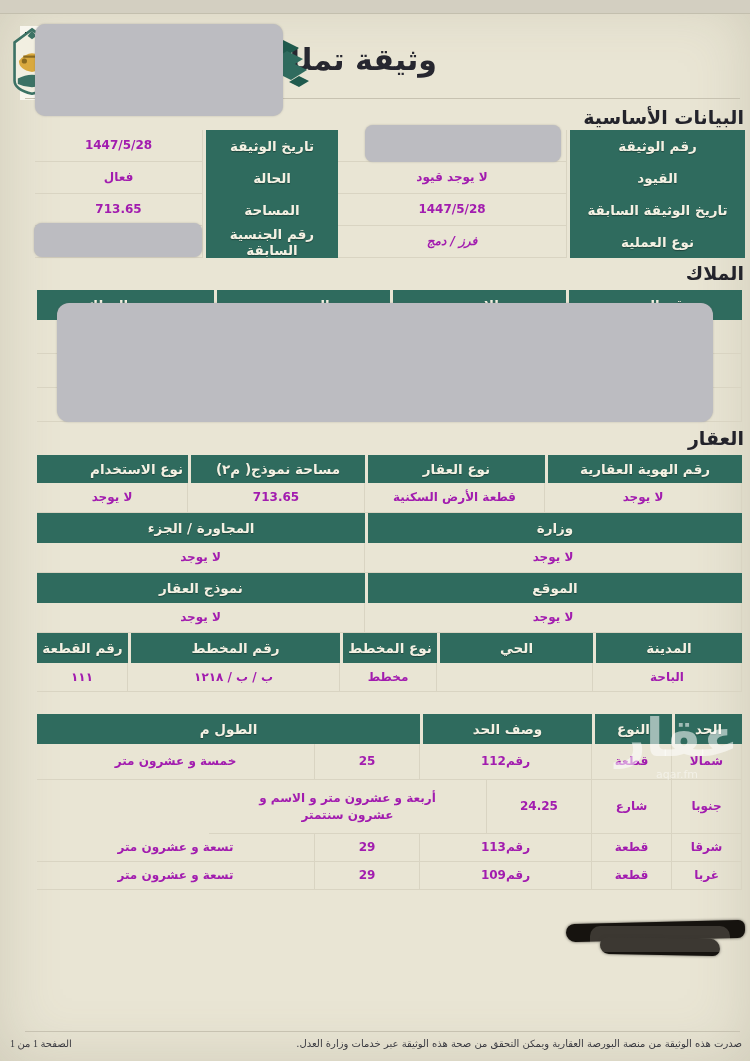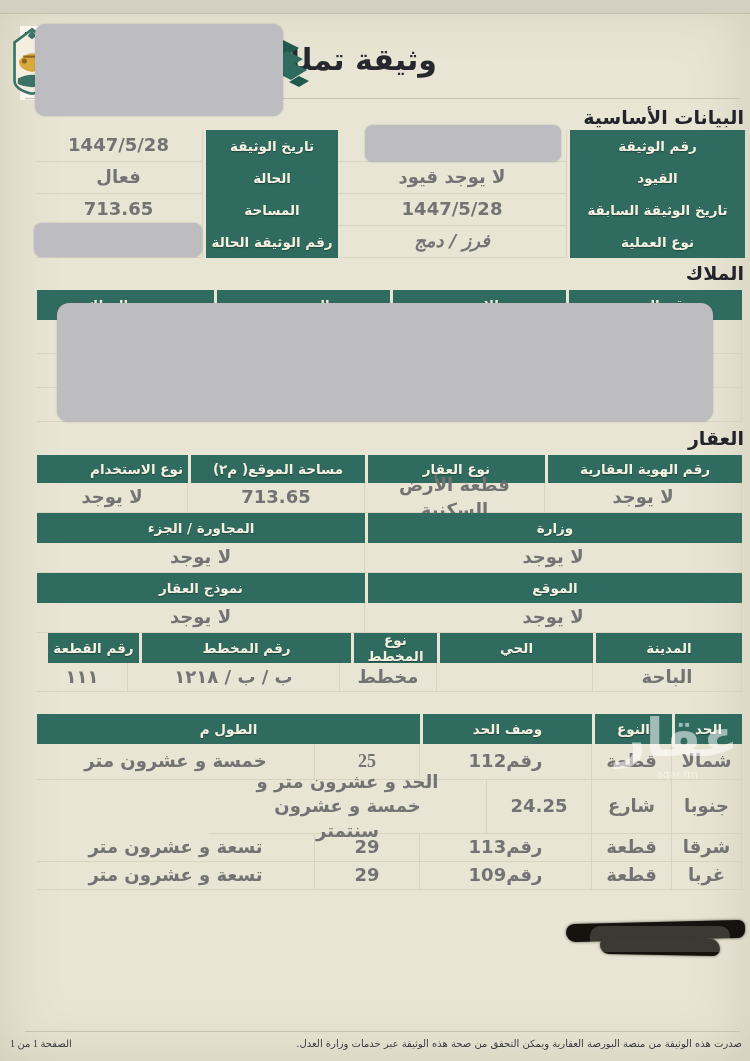--- a/index.html
+++ b/index.html
@@ -17,21 +17,21 @@
   .tbl{position:absolute;}
   .tr{display:flex;}
   .th{
     background:#2f6b5e;color:#f4f1e3;font-weight:700;font-size:13.5px;
     display:flex;align-items:center;justify-content:center;text-align:center;
     box-sizing:border-box;border-left:3px solid #e9e5d4;
     text-shadow:0 1px 1px rgba(0,0,0,.35);line-height:1.2;
   }
   .th:last-child{border-left:none;}
   .td{
-    color:#737373;font-weight:700;font-size:18px;
+    color:#a21caf;font-weight:700;font-size:12px;
     display:flex;align-items:center;justify-content:center;text-align:center;
     box-sizing:border-box;border:1px solid #d9d4c2;border-left:none;border-top:none;
     line-height:1.35;padding:0 6px;
   }
   .td:first-child{border-right:1px solid #d9d4c2;}
   .redact{position:absolute;background:#bcbcc1;box-shadow:0 0 2px rgba(90,90,95,.35);}
   .logo-ar{color:#cda341;font-weight:700;font-size:13px;text-align:center;}
   .logo-en{color:#cda341;font-size:9px;text-align:center;letter-spacing:.2px;}
   .moj-ar{color:#2f6b5e;font-weight:700;font-size:21px;text-align:center;white-space:nowrap;}
   .moj-en{color:#cda341;font-size:6.5px;text-align:center;margin-top:-2px;}
@@ -115,21 +115,21 @@
     </div>
     <div class="tr" style="height:32px;">
       <div class="th" style="width:178px;">تاريخ الوثيقة السابقة</div>
       <div class="td" style="width:229px;">1447/5/28</div>
       <div class="th" style="width:135px;">المساحة</div>
       <div class="td" style="width:168px;">713.65</div>
     </div>
     <div class="tr" style="height:32px;">
       <div class="th" style="width:178px;">نوع العملية</div>
       <div class="td" style="width:229px;font-style:italic;">فرز / دمج</div>
-      <div class="th" style="width:135px;">رقم الوثيقة الحالة</div>
+      <div class="th" style="width:135px;">رقم الجنسية السابقة</div>
       <div class="td" style="width:168px;"></div>
     </div>
   </div>
 
   <div class="redact" style="left:365px;top:125px;width:196px;height:37px;border-radius:8px;"></div>
   <div class="redact" style="left:34px;top:223px;width:168px;height:34px;border-radius:8px;"></div>
 
   <div class="sect-title" style="right:6px;top:262px;">الملاك</div>
 
   <div class="tbl" style="right:8px;top:290px;width:705px;">
@@ -160,21 +160,21 @@
   </div>
 
   <div class="redact" style="left:57px;top:303px;width:656px;height:119px;border-radius:12px;"></div>
 
   <div class="sect-title" style="right:6px;top:427px;">العقار</div>
 
   <div class="tbl" style="right:8px;top:455px;width:705px;">
     <div class="tr" style="height:28px;">
       <div class="th" style="width:197px;">رقم الهوية العقارية</div>
       <div class="th" style="width:180px;">نوع العقار</div>
-      <div class="th" style="width:177px;">مساحة الموقع( م٢)</div>
+      <div class="th" style="width:177px;">مساحة نموذج( م٢)</div>
       <div class="th" style="width:151px;padding-left:48px;">نوع الاستخدام</div>
     </div>
     <div class="tr" style="height:30px;">
       <div class="td" style="width:197px;">لا يوجد</div>
       <div class="td" style="width:180px;">قطعة الأرض السكنية</div>
       <div class="td" style="width:177px;">713.65</div>
       <div class="td" style="width:151px;">لا يوجد</div>
     </div>
     <div class="tr" style="height:30px;">
       <div class="th" style="width:377px;">وزارة</div>
@@ -188,21 +188,21 @@
       <div class="th" style="width:377px;">الموقع</div>
       <div class="th" style="width:328px;">نموذج العقار</div>
     </div>
     <div class="tr" style="height:30px;">
       <div class="td" style="width:377px;">لا يوجد</div>
       <div class="td" style="width:328px;">لا يوجد</div>
     </div>
     <div class="tr" style="height:30px;">
       <div class="th" style="width:149px;">المدينة</div>
       <div class="th" style="width:156px;">الحي</div>
-      <div class="th" style="width:86px;">نوع المخطط</div>
+      <div class="th" style="width:97px;">نوع المخطط</div>
       <div class="th" style="width:212px;">رقم المخطط</div>
       <div class="th" style="width:91px;">رقم القطعة</div>
     </div>
     <div class="tr" style="height:29px;">
       <div class="td" style="width:149px;">الباحة</div>
       <div class="td" style="width:156px;"></div>
       <div class="td" style="width:97px;">مخطط</div>
       <div class="td" style="width:212px;">ب / ب / ١٢١٨</div>
       <div class="td" style="width:91px;">١١١</div>
     </div>
@@ -212,28 +212,28 @@
     <div class="tr" style="height:30px;">
       <div class="th" style="width:70px;">الحد</div>
       <div class="th" style="width:80px;">النوع</div>
       <div class="th" style="width:172px;">وصف الحد</div>
       <div class="th" style="width:383px;">الطول م</div>
     </div>
     <div class="tr" style="height:36px;">
       <div class="td" style="width:70px;">شمالا</div>
       <div class="td" style="width:80px;">قطعة</div>
       <div class="td" style="width:172px;">رقم112</div>
-      <div class="td" style="width:105px;font-family:Liberation Serif, serif;">25</div>
+      <div class="td" style="width:105px;">25</div>
       <div class="td" style="width:278px;">خمسة و عشرون متر</div>
     </div>
     <div class="tr" style="height:54px;">
       <div class="td" style="width:70px;">جنوبا</div>
       <div class="td" style="width:80px;">شارع</div>
       <div class="td" style="width:105px;">24.25</div>
-      <div class="td" style="width:278px;padding:0 40px;">الحد و عشرون متر و خمسة و عشرون سنتمتر</div>
+      <div class="td" style="width:278px;padding:0 40px;">أربعة و عشرون متر و الاسم و عشرون سنتمتر</div>
     </div>
     <div class="tr" style="height:28px;">
       <div class="td" style="width:70px;">شرقا</div>
       <div class="td" style="width:80px;">قطعة</div>
       <div class="td" style="width:172px;">رقم113</div>
       <div class="td" style="width:105px;">29</div>
       <div class="td" style="width:278px;">تسعة و عشرون متر</div>
     </div>
     <div class="tr" style="height:28px;">
       <div class="td" style="width:70px;">غربا</div>

